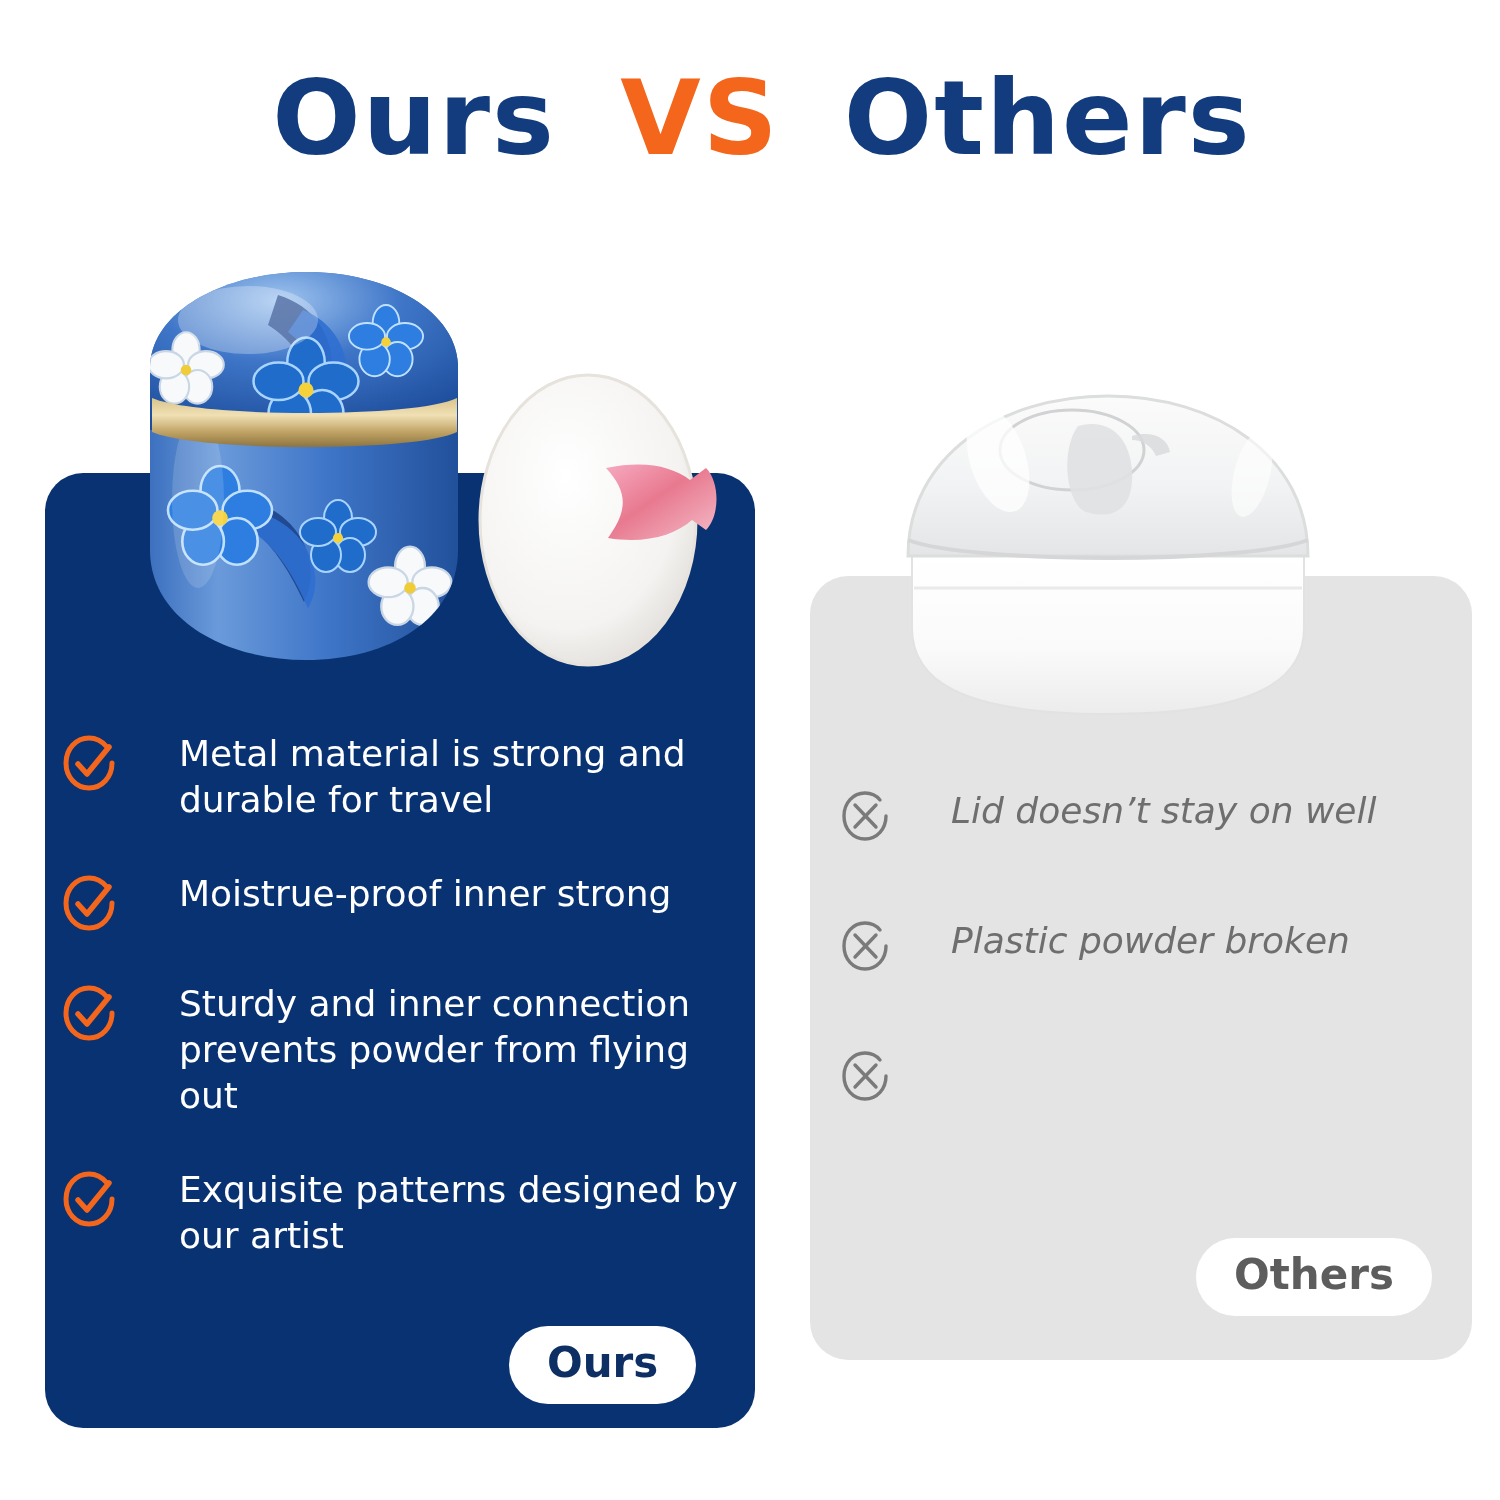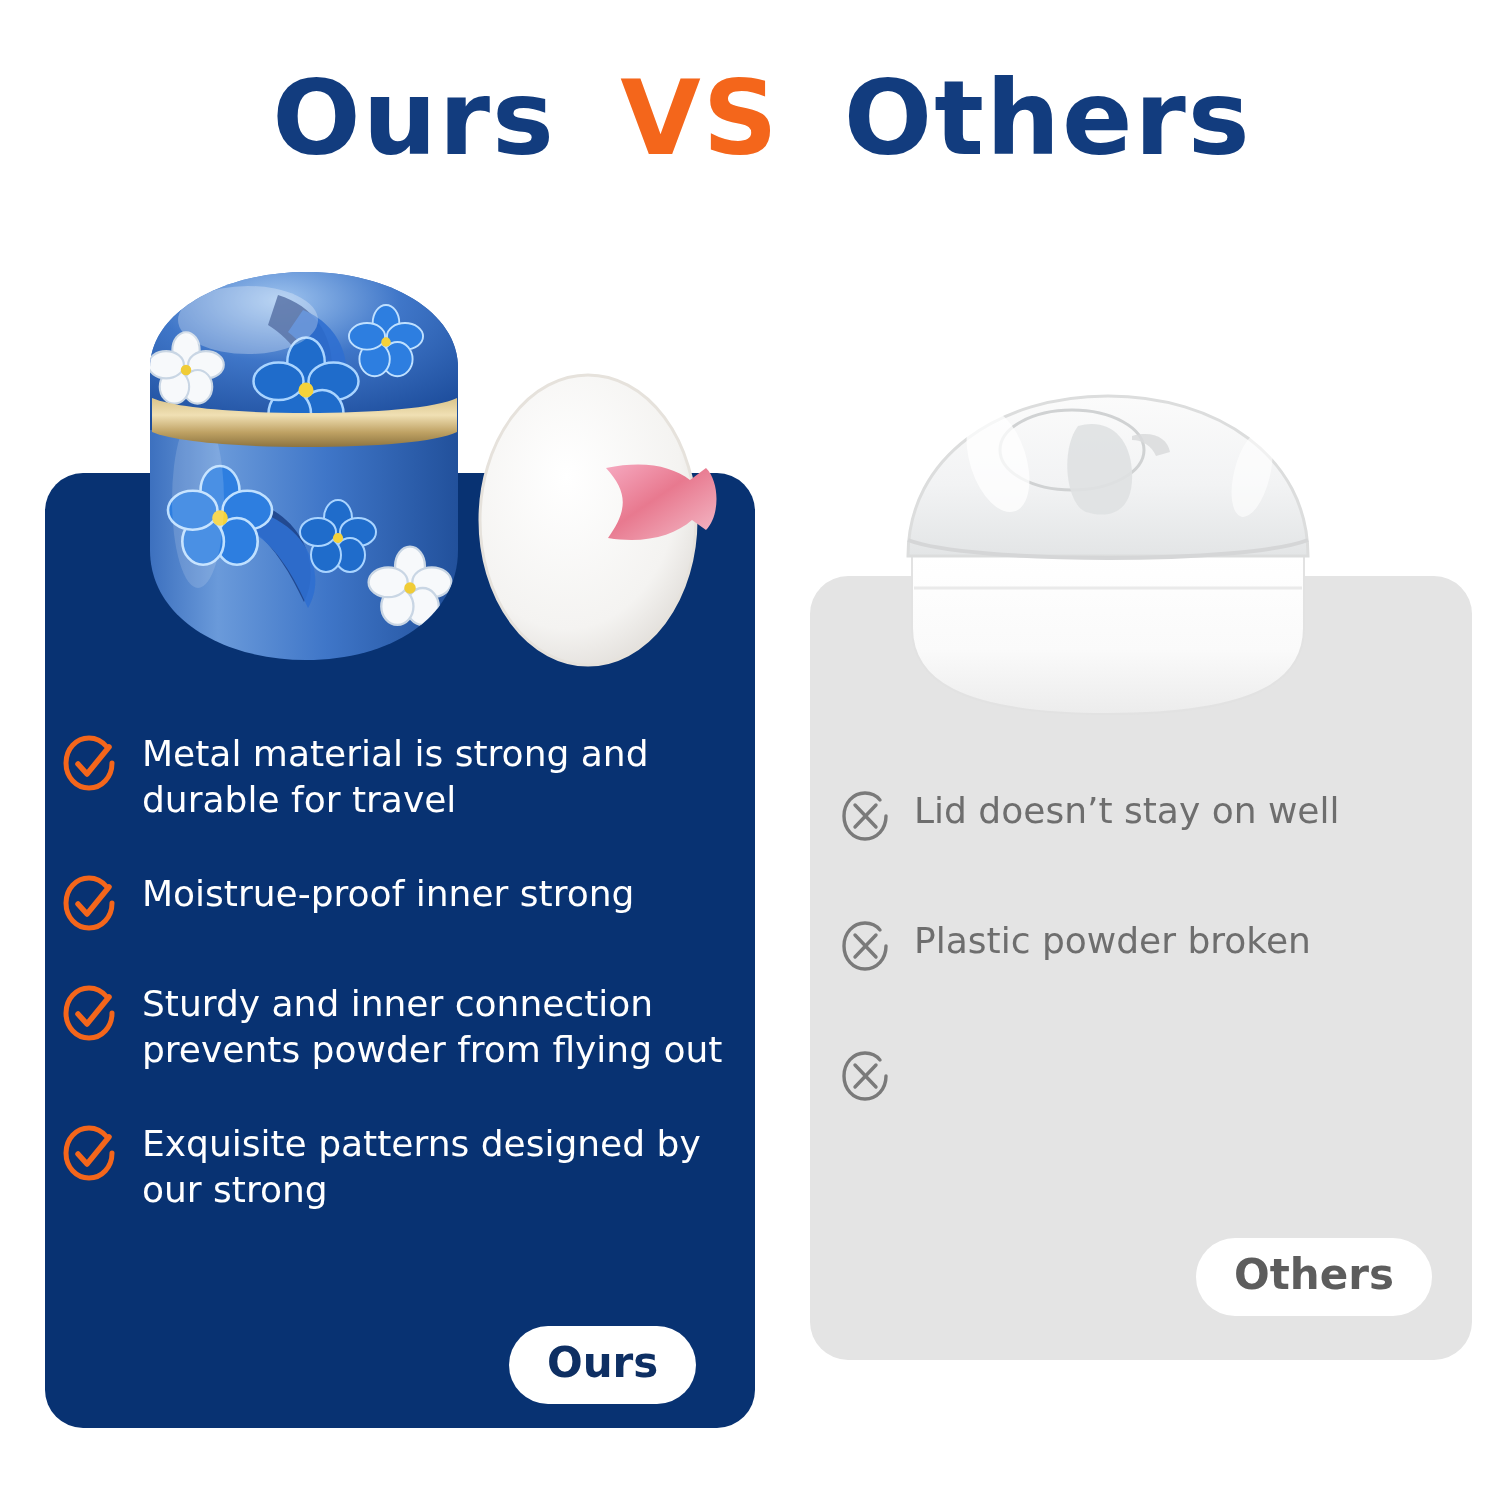--- a/index.html
+++ b/index.html
@@ -73,23 +73,24 @@
     width: 690px;
   }
   #list-others {
     left: 840px;
     top: 790px;
     width: 620px;
   }
   .feature-row {
     display: flex;
     align-items: flex-start;
+    gap: 37px;
   }
   #list-ours .feature-row { margin-bottom: 52px; }
-  #list-others .feature-row { margin-bottom: 78px; }
+  #list-others .feature-row { margin-bottom: 78px; font-style: italic; }
 
   .icon-wrap {
     flex: 0 0 auto;
     width: 58px;
     height: 58px;
     margin-right: 22px;
   }
   #list-others .icon-wrap { width: 52px; height: 52px; margin-right: 22px; }
   .icon-wrap svg { display: block; width: 100%; height: 100%; }
 
@@ -343,21 +344,21 @@
       <span class="feature-text">Sturdy and inner connection prevents powder from flying out</span>
     </div>
 
     <div class="feature-row">
       <span class="icon-wrap">
         <svg viewBox="0 0 58 58">
           <path d="M45 12 C40 6 33 3 27 3 C14 3 4 14 4 28 C4 42 14 53 27 53 C40 53 50 42 50 28" fill="none" stroke="#F4661B" stroke-width="5" stroke-linecap="round"></path>
           <path d="M16 29 L25 39 L47 12" fill="none" stroke="#F4661B" stroke-width="5.5" stroke-linecap="round" stroke-linejoin="round"></path>
         </svg>
       </span>
-      <span class="feature-text">Exquisite patterns designed by our strong</span>
+      <span class="feature-text">Exquisite patterns designed by our artist</span>
     </div>
   </div>
 
   <div class="feature-list" id="list-others">
 
     <div class="feature-row">
       <span class="icon-wrap">
         <svg viewBox="0 0 52 52">
           <path d="M40 10 C36 5 31 3 25 3 C13 3 4 13 4 26 C4 39 13 49 25 49 C37 49 46 39 46 26" fill="none" stroke="#7a7a7a" stroke-width="3.4" stroke-linecap="round"></path>
           <path d="M15 15 L36 37 M36 15 L15 37" fill="none" stroke="#7a7a7a" stroke-width="3.4" stroke-linecap="round"></path>

